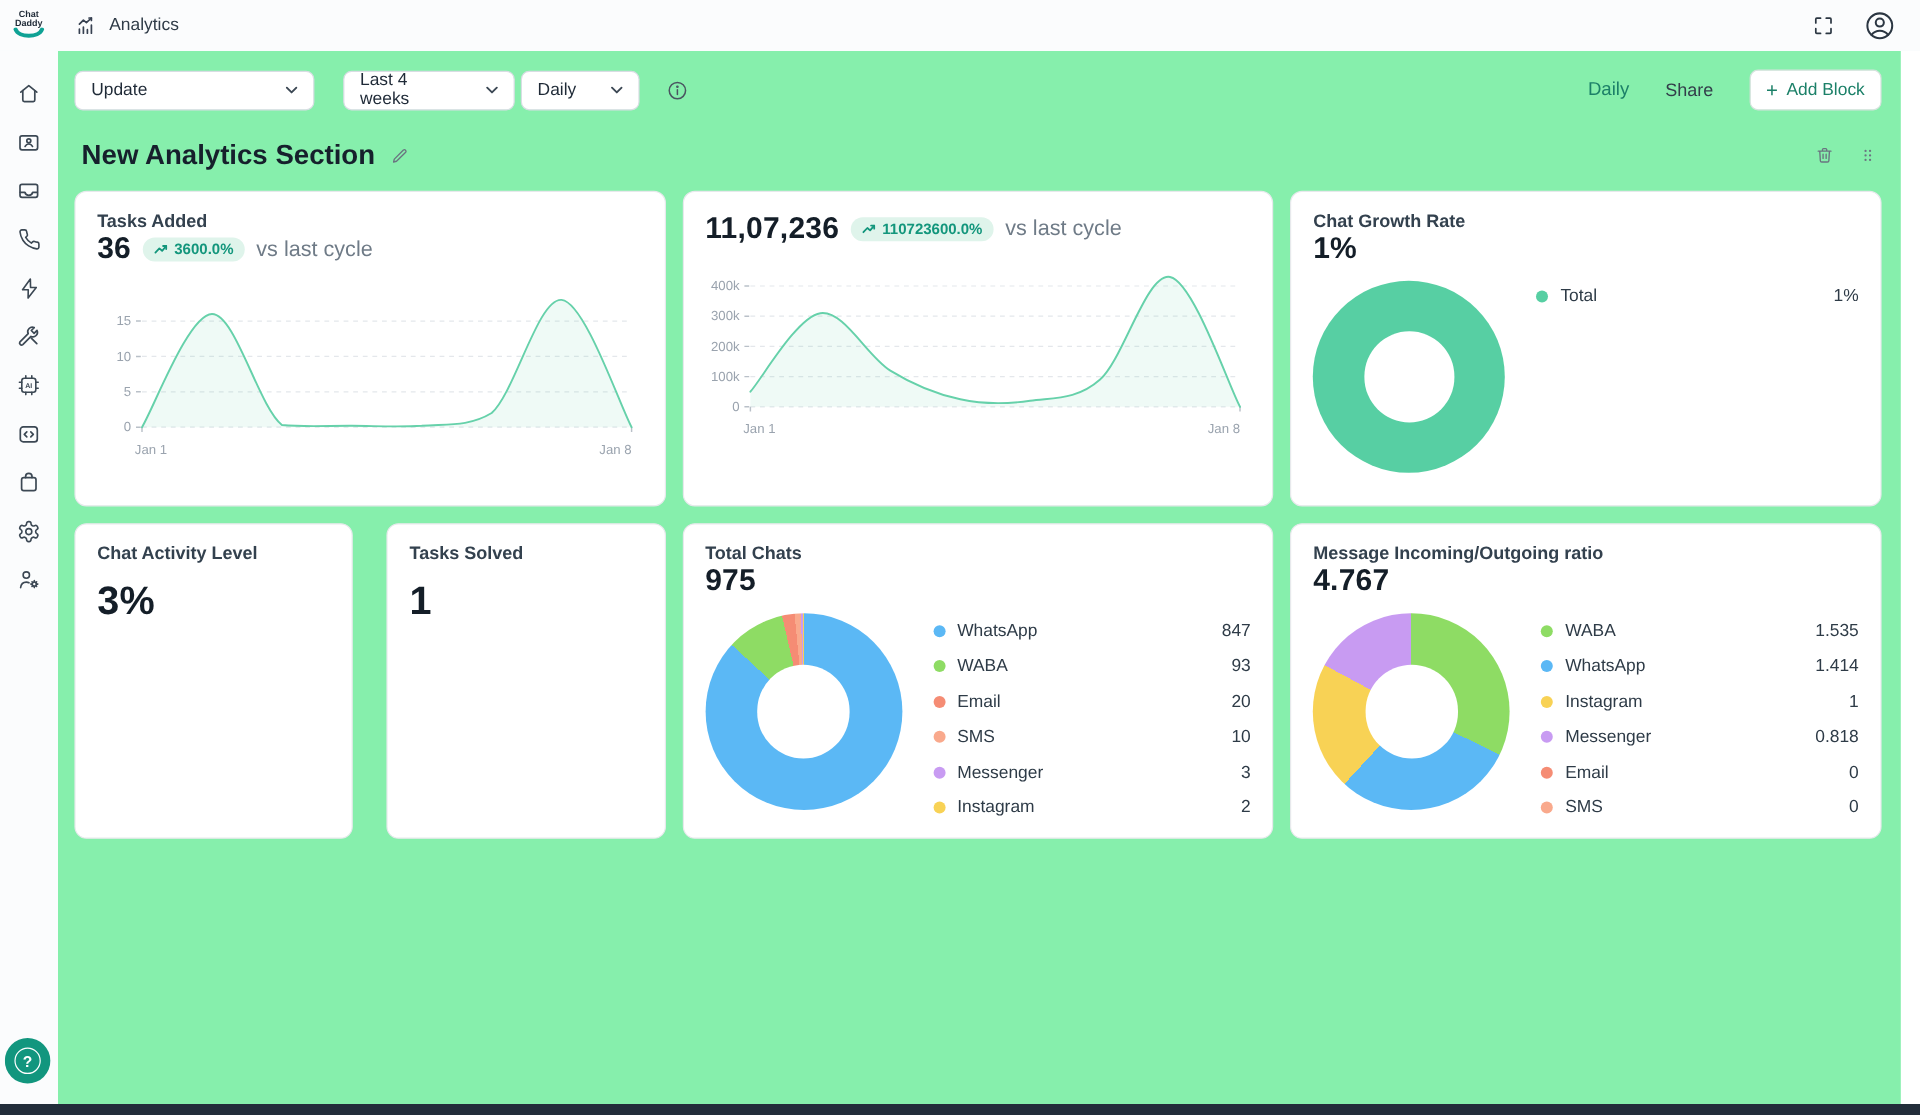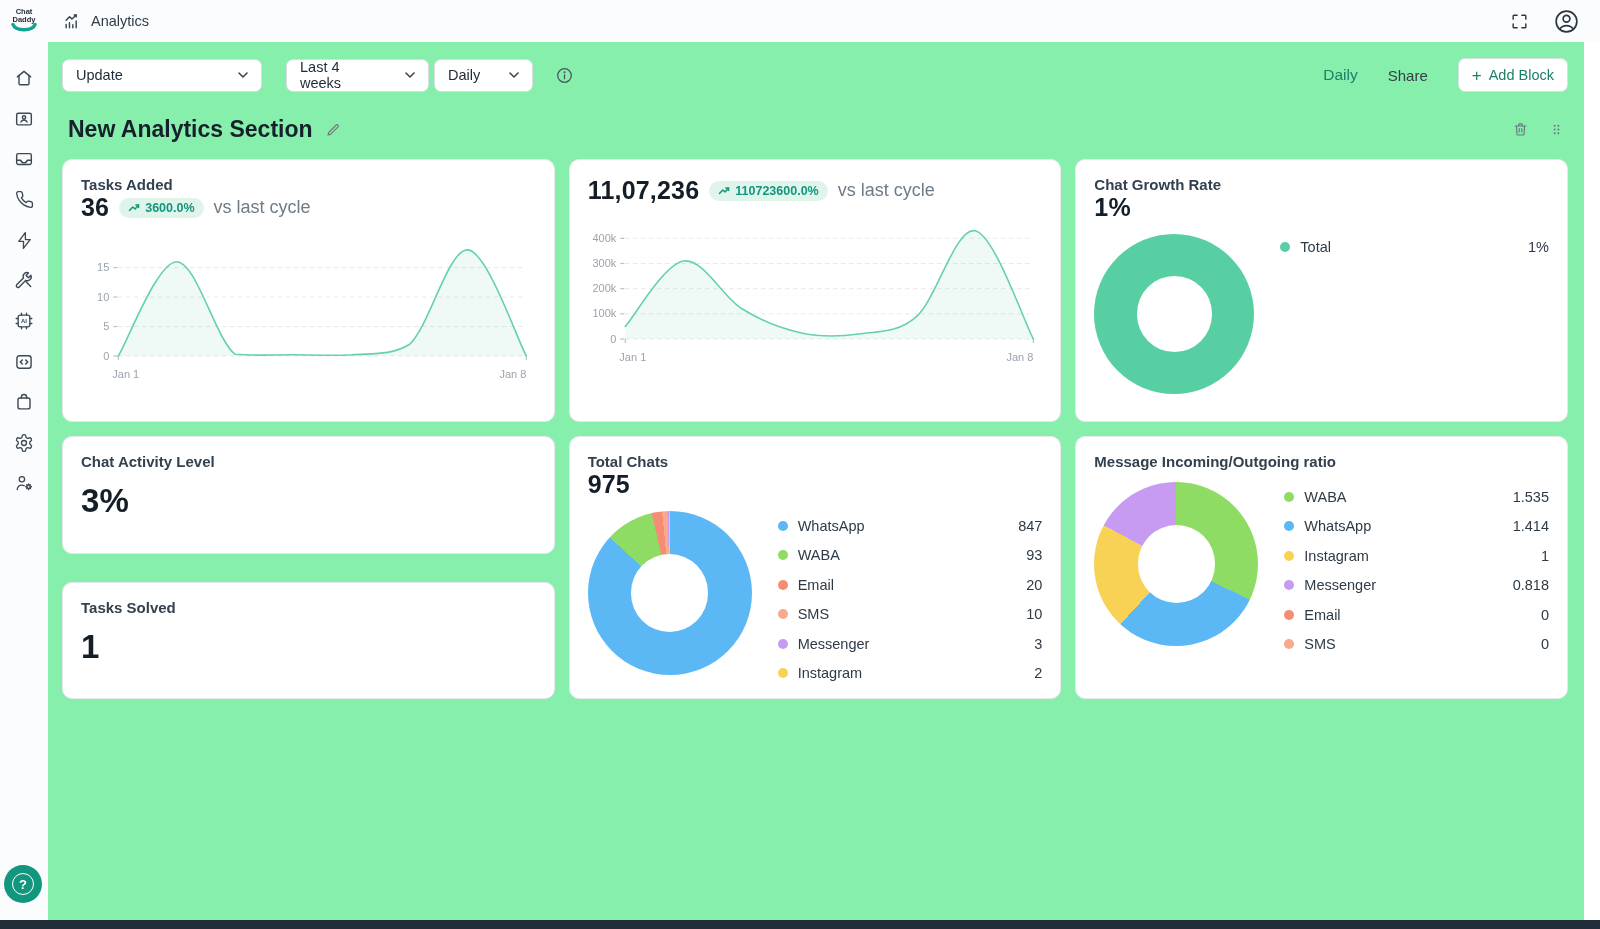--- a/index.html
+++ b/index.html
@@ -44,21 +44,21 @@
   .section-title{font-size:23px;font-weight:600;color:#16202C}
   .pencil{margin-left:12px;color:#6A7480;cursor:pointer;display:flex}
   .head-icons{margin-left:auto;display:flex;align-items:center;gap:20px;color:#6A7480}
   .head-icons .icon-btn{cursor:pointer;display:flex}
 
   
   .grid{display:grid;grid-template-columns:1fr 1fr 1fr;grid-template-rows:263px 263px;
     gap:14px;margin:16px 16px 0 14px}
   .card{background:#fff;border:1px solid #E7E9EC;border-radius:10px;padding:16px 18px;
     overflow:hidden;position:relative}
-  .col-stack{display:flex;flex-direction:column;gap:28px}
+  .col-stack{display:flex;flex-direction:row;gap:28px}
   .col-stack .card{flex:1}
   .card-title{font-size:15px;font-weight:600;color:#33414E}
   .stat-row{display:flex;align-items:center;margin-top:0;gap:10px}
   .stat{font-size:25px;font-weight:700;color:#141E28;letter-spacing:.2px}
   .stat.big{font-size:33px;margin-top:12px}
   .badge{display:inline-flex;align-items:center;gap:5px;background:#DFF4EB;border-radius:11px;
     padding:3px 9px;font-size:12.5px;font-weight:600;color:#13967C}
   .note{font-size:18px;color:#6F7B87}
   .area-chart{width:100%;height:150px;margin-top:10px}
 
@@ -400,20 +400,23 @@
               <span class="ldot" style="background: rgb(248, 210, 85);"></span>
               <span>Instagram</span>
               <span class="lval">2</span>
             </div>
           </div>
       </div>
     </div>
 
     <div class="card">
       <div class="card-title">Message Incoming/Outgoing ratio</div>
+      <div class="stat-row">
+          <span class="stat">4.767</span>
+        </div>
       <div class="donut-row">
         <div class="donut d164" style="background: conic-gradient(rgb(142, 220, 100) 0deg, rgb(142, 220, 100) 115.922deg, rgb(91, 184, 245) 115.922deg, rgb(91, 184, 245) 222.706deg, rgb(248, 210, 85) 222.706deg, rgb(248, 210, 85) 298.225deg, rgb(200, 155, 242) 298.225deg, rgb(200, 155, 242) 360deg, rgb(245, 140, 116) 360deg, rgb(245, 140, 116) 360deg, rgb(249, 169, 140) 360deg, rgb(249, 169, 140) 360deg);">
             <div class="hole"></div>
           </div>
         <div class="legend">
             <div class="lrow">
               <span class="ldot" style="background: rgb(142, 220, 100);"></span>
               <span>WABA</span>
               <span class="lval">1.535</span>
             </div>

